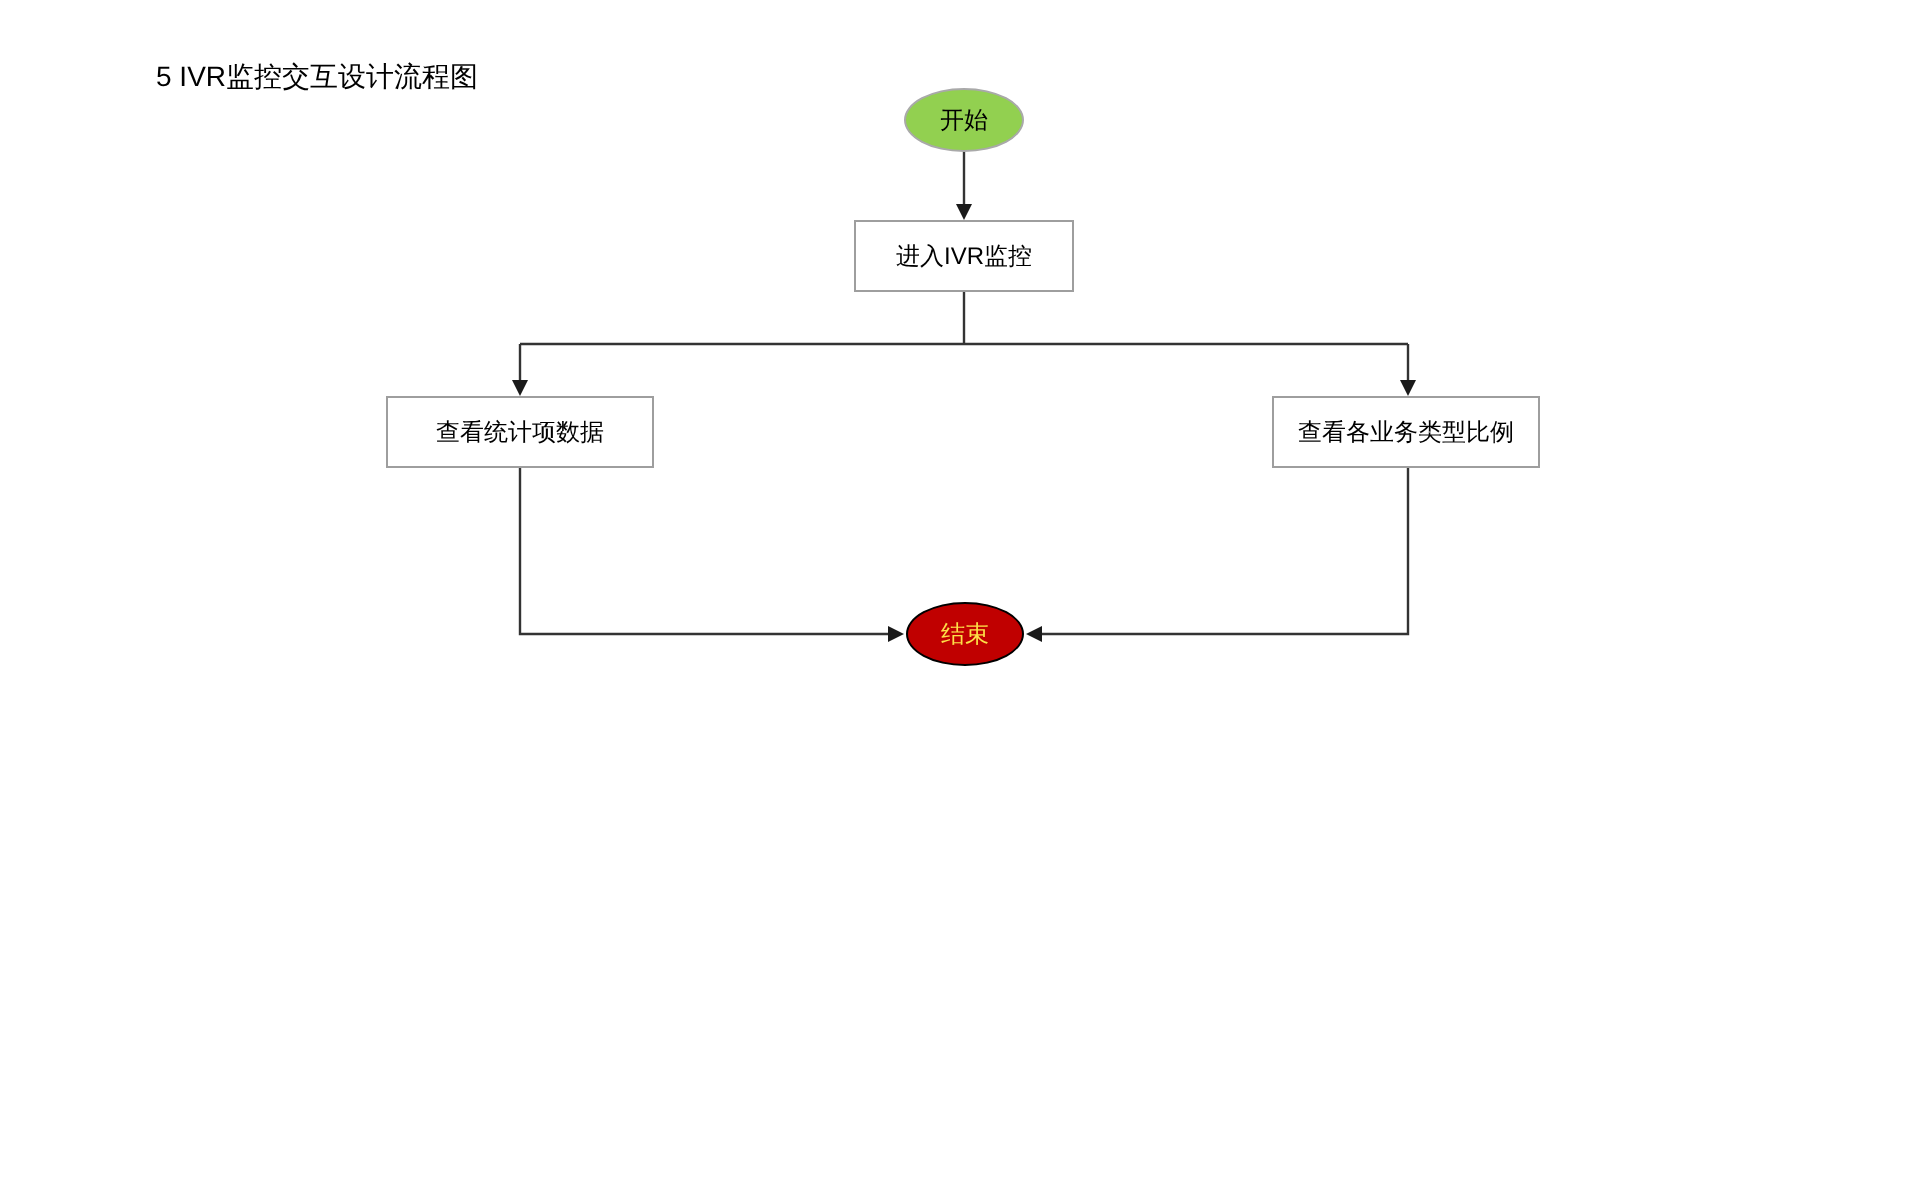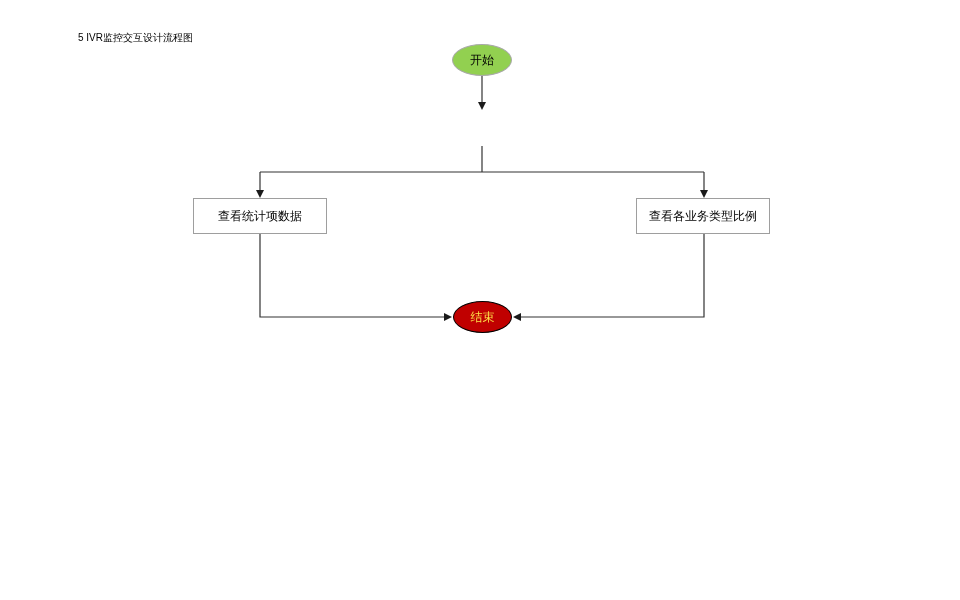--- a/index.html
+++ b/index.html
@@ -14,21 +14,21 @@
     position: relative;
     width: 960px;
     height: 600px;
     background: #ffffff;
     overflow: hidden;
   }
   .diagram-title {
     position: absolute;
     left: 78px;
     top: 31px;
-    font-size: 10px;
+    font-size: 14px;
     line-height: 14px;
     color: #000000;
     white-space: nowrap;
     text-align: center;
   }
   .connectors {
     position: absolute;
     left: 0;
     top: 0;
     width: 960px;
@@ -112,20 +112,21 @@
 
     <path d="M260,234 L260,317 L445,317" stroke="#333333" stroke-width="1.2" fill="none"></path>
     <polygon points="444,313 444,321 452,317" fill="#1a1a1a"></polygon>
 
     <path d="M704,234 L704,317 L520,317" stroke="#333333" stroke-width="1.2" fill="none"></path>
     <polygon points="521,313 521,321 513,317" fill="#1a1a1a"></polygon>
   </svg>
 
   <div class="node ellipse node-start">开始</div>
 
+  <div class="node node-rect node-enter">进入IVR监控</div>
 
   <div class="node node-rect node-ratio">查看各业务类型比例</div>
 
   <div class="node node-rect node-stats">查看统计项数据</div>
 
   <div class="node ellipse node-end">结束</div>
 
 </div>
 
 </body></html>

